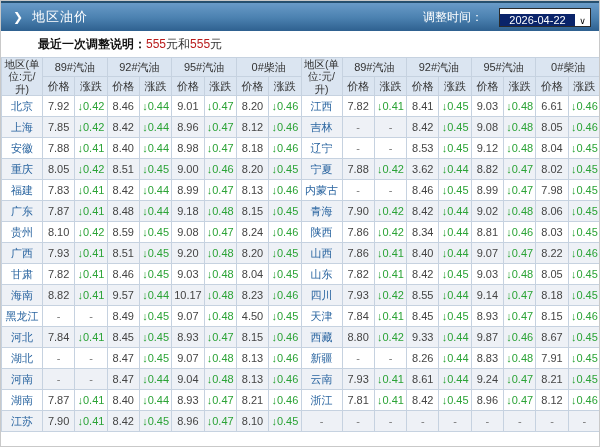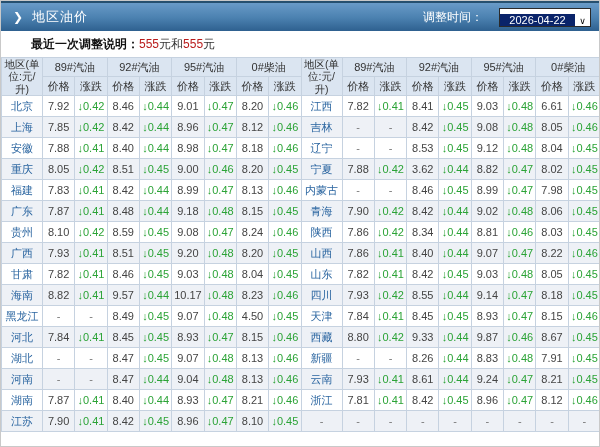--- a/index.html
+++ b/index.html
@@ -26,21 +26,21 @@
     flex:1; background:#0a246a; color:#fff; font-size:11px;
     display:flex; align-items:center; justify-content:center; padding:0 2px;
   }
   .date-select .sel-arrow {
     width:15px; background:#fff; color:#000; font-size:9px;
     display:flex; align-items:center; justify-content:center;
   }
   
   .notice {
     height:26px; display:flex; align-items:center;
-    padding-left:30px; font-size:12px; color:#333; background:#fff; white-space:pre;
+    padding-left:14px; font-size:12px; color:#333; background:#fff; white-space:pre;margin-left:23px;
   }
   .notice .label { font-weight:bold; color:#111; }
   .notice .hl { color:#b91c1c; }
   
   table.oil {
     width:600px; border-collapse:collapse; table-layout:fixed;
     font-size:11px; margin-top:0;
   }
   table.oil th, table.oil td {
     border:1px solid #c6d2e0; text-align:center; vertical-align:middle;

